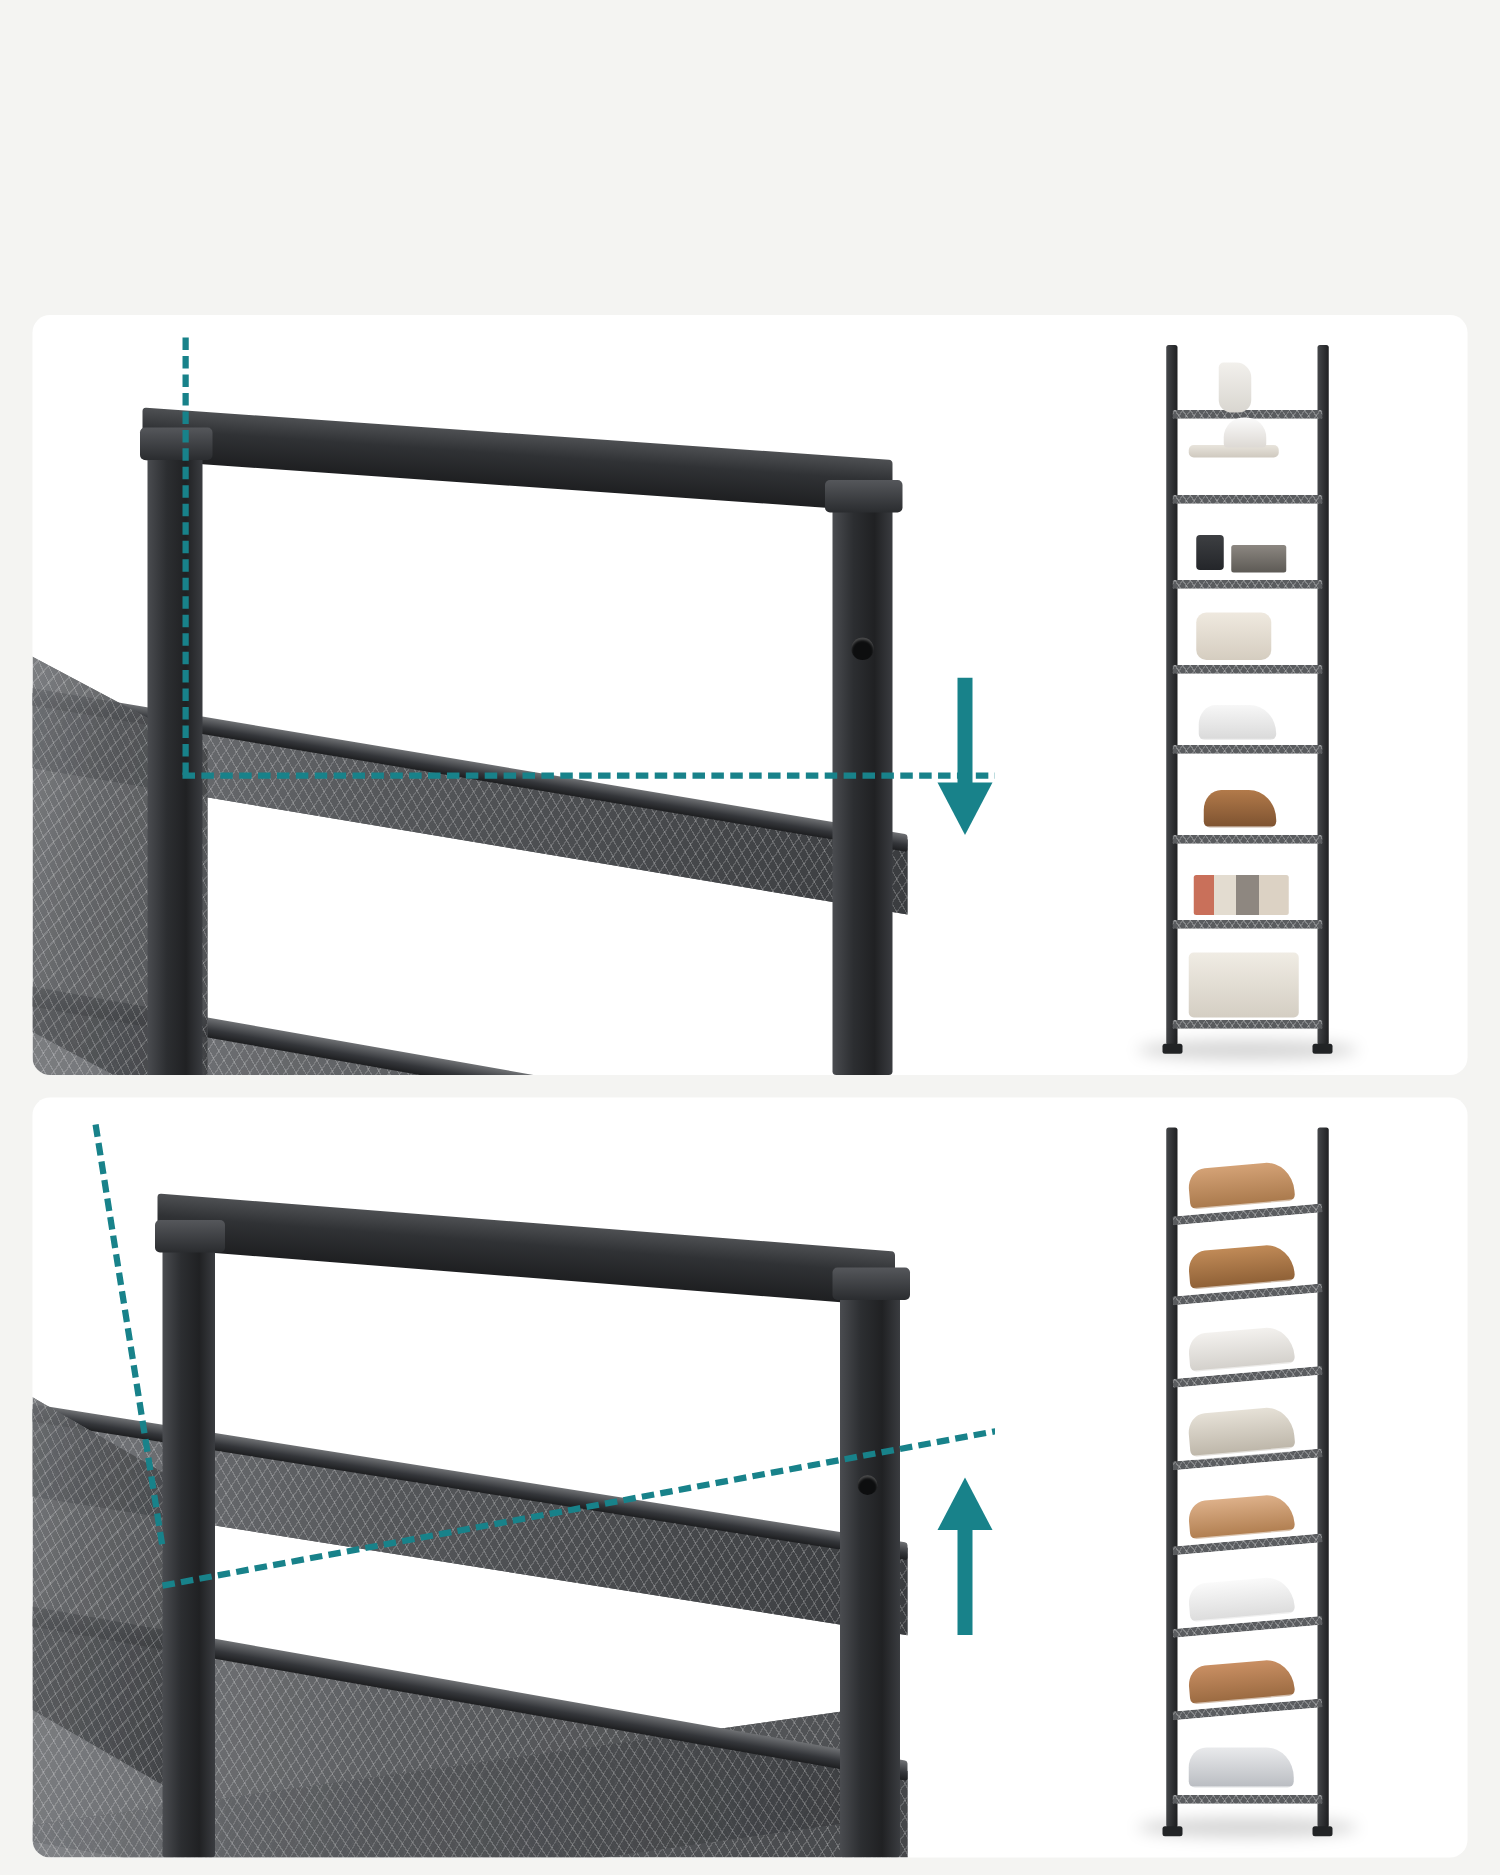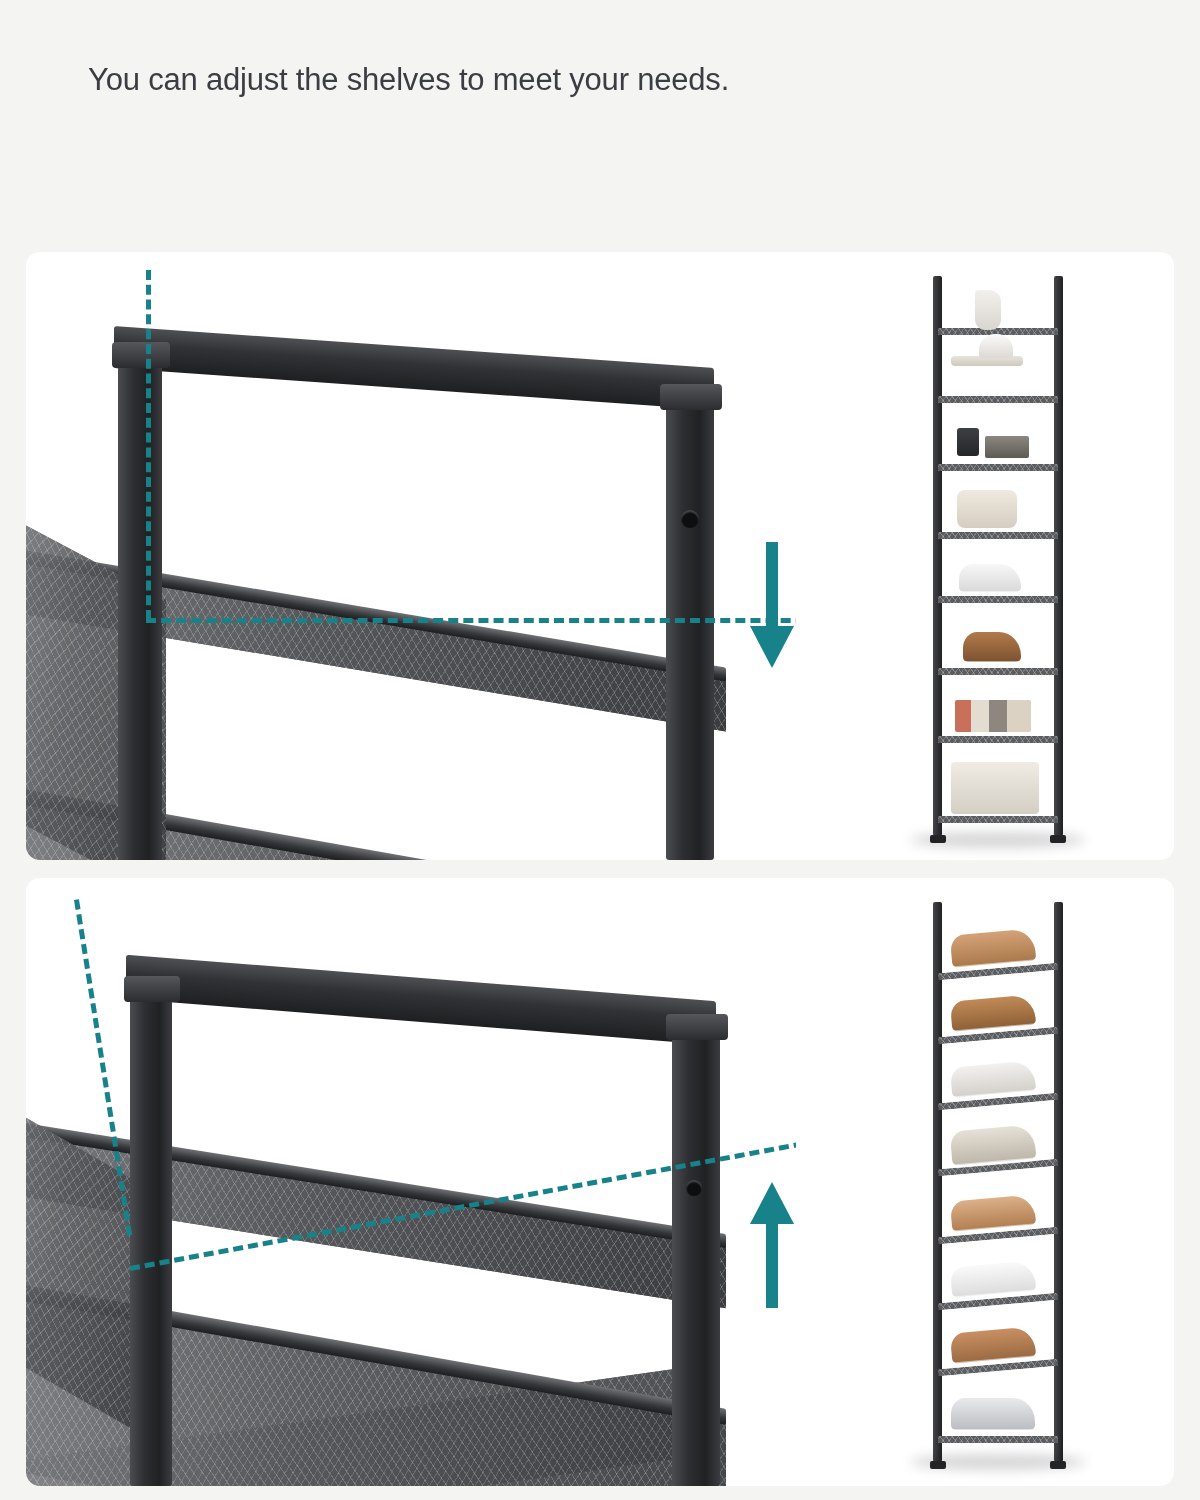--- a/index.html
+++ b/index.html
@@ -178,21 +178,20 @@
     filter: blur(6px);
     background: rgba(0,0,0,.16);
   }
 </style>
 </head>
 <body>
 
 <div class="page">
 
   <div class="header">
-    <p class="subhead">You can adjust the shelves to meet your needs.</p>
   </div>
 
   <div class="panel panel-top">
     <div class="panel-inner">
 
       <div class="closeup">
 
         <div class="mesh" style="left:-60px; top:356px; width:760px; height:60px; transform:skewY(9.5deg); "></div>
         <div class="mesh" style="left:-80px; top:600px; width:780px; height:180px; transform:skewY(10deg); opacity:.95;"></div>
 

